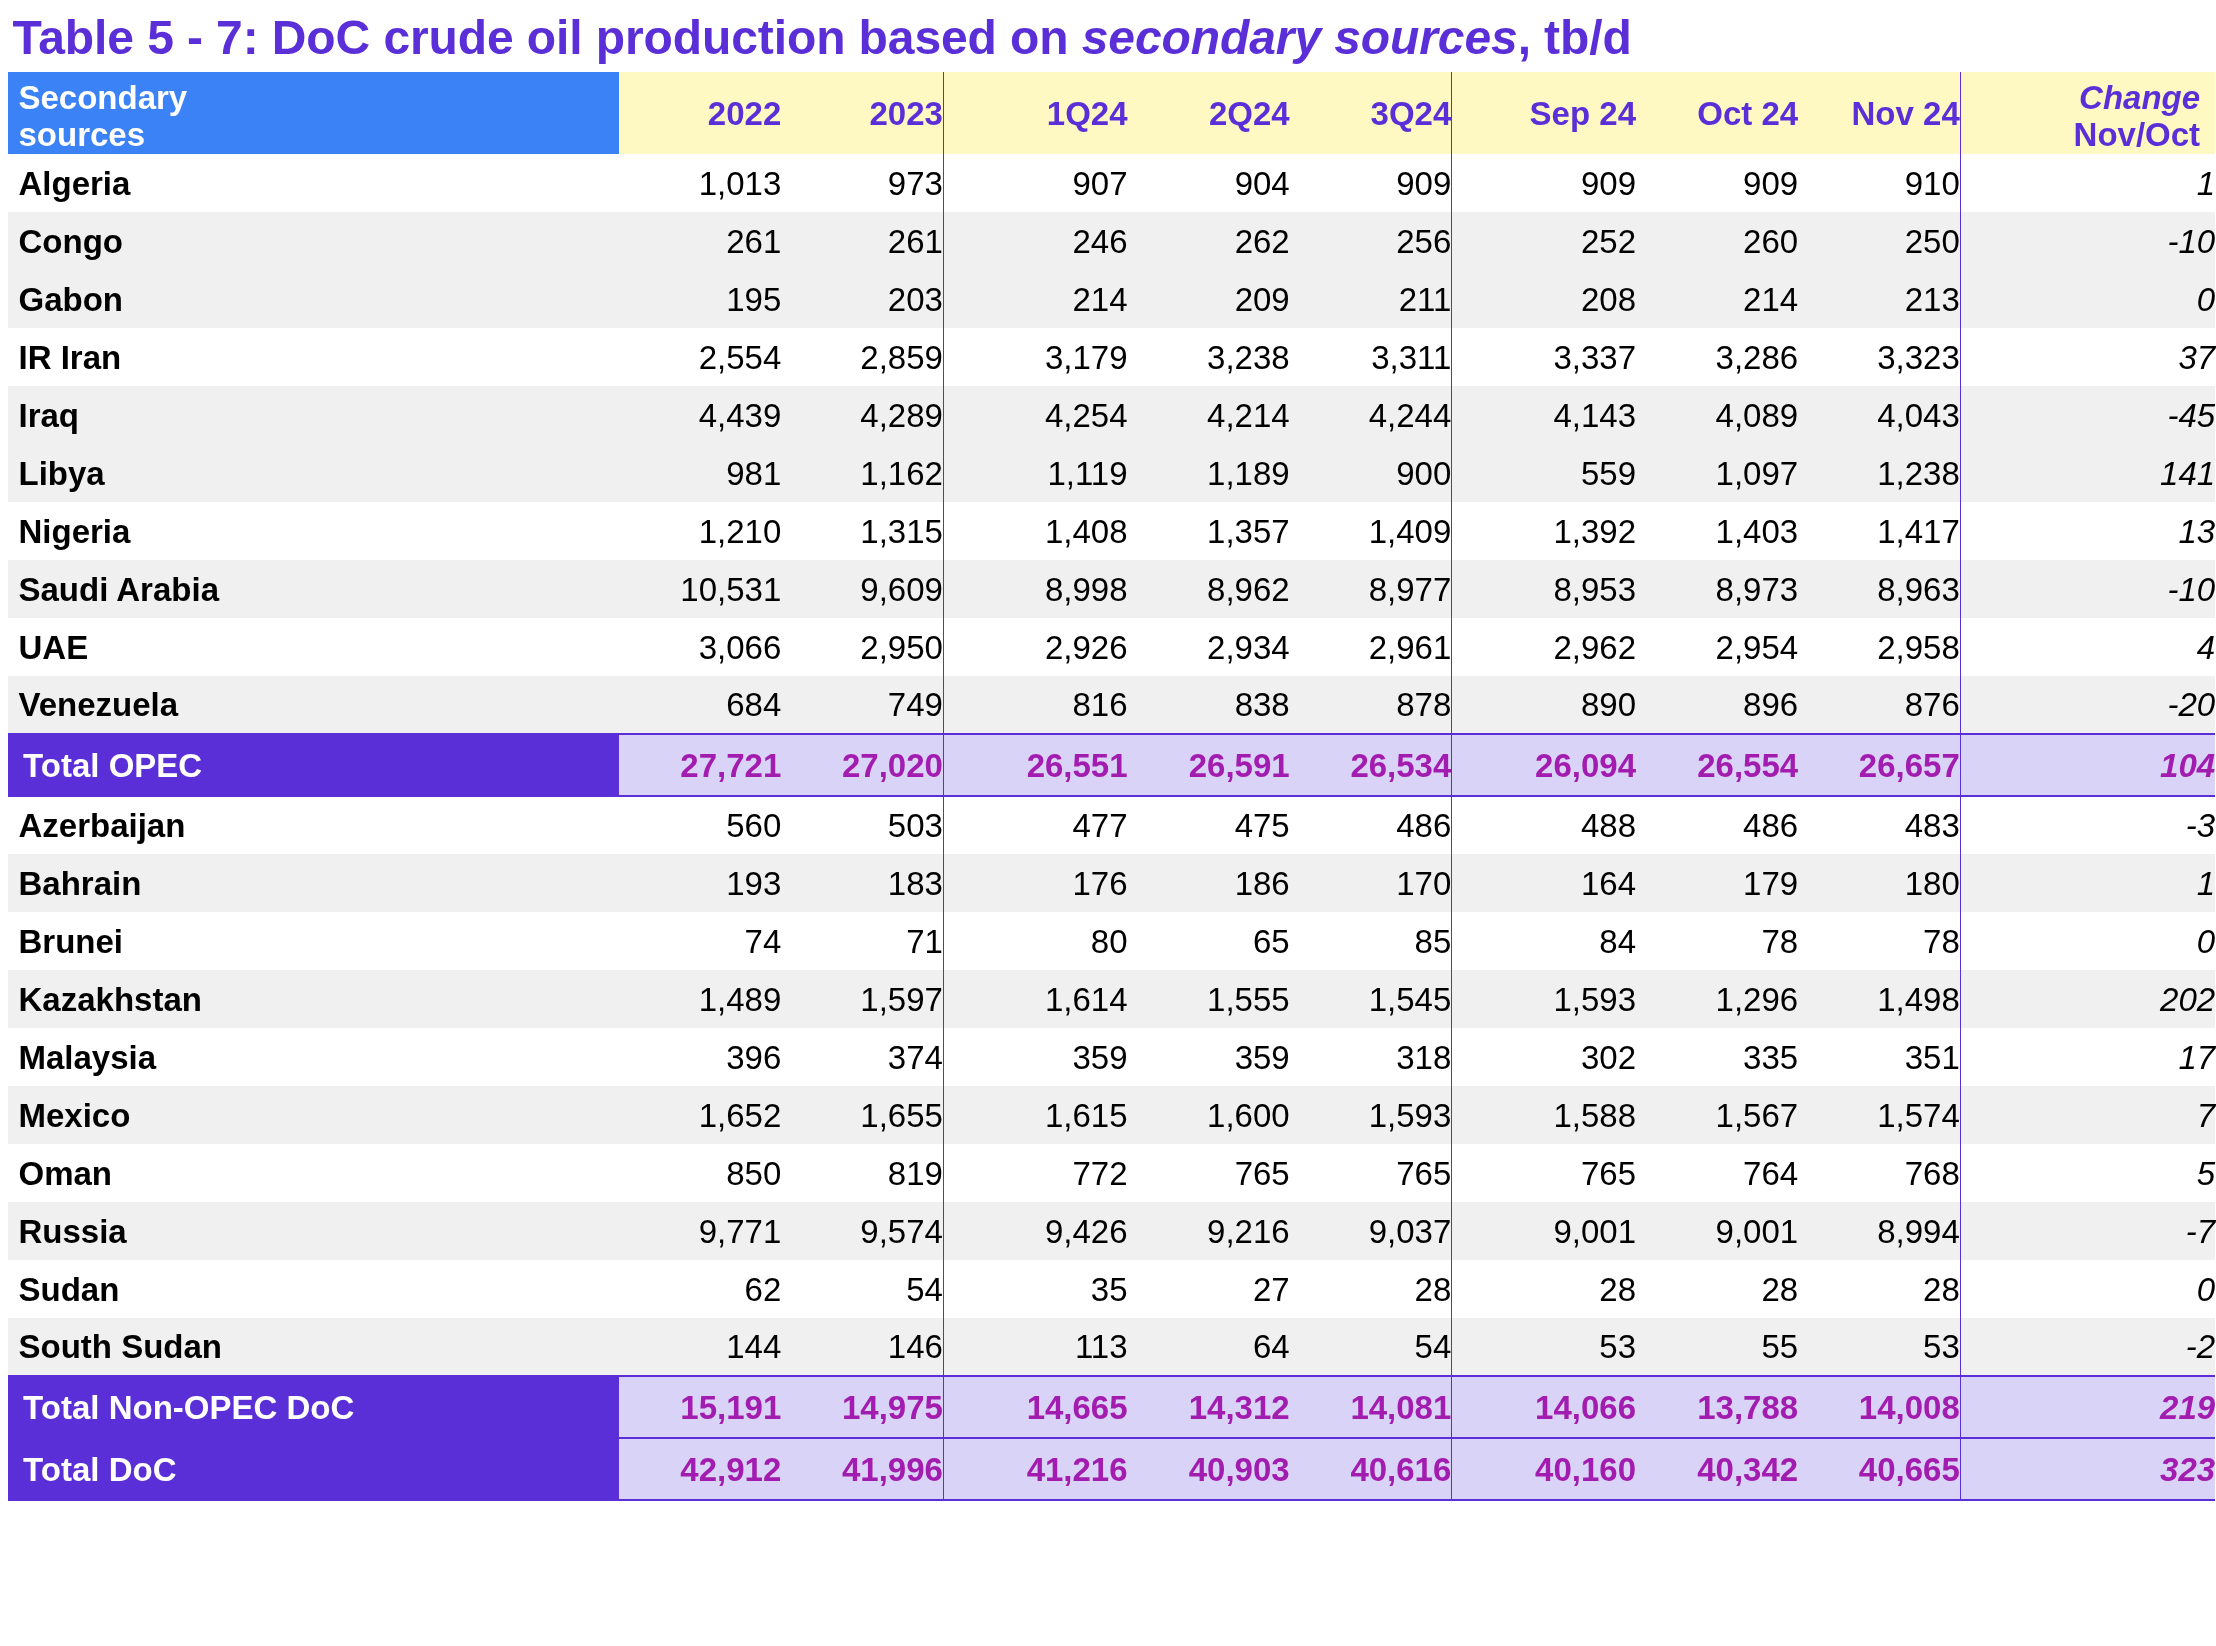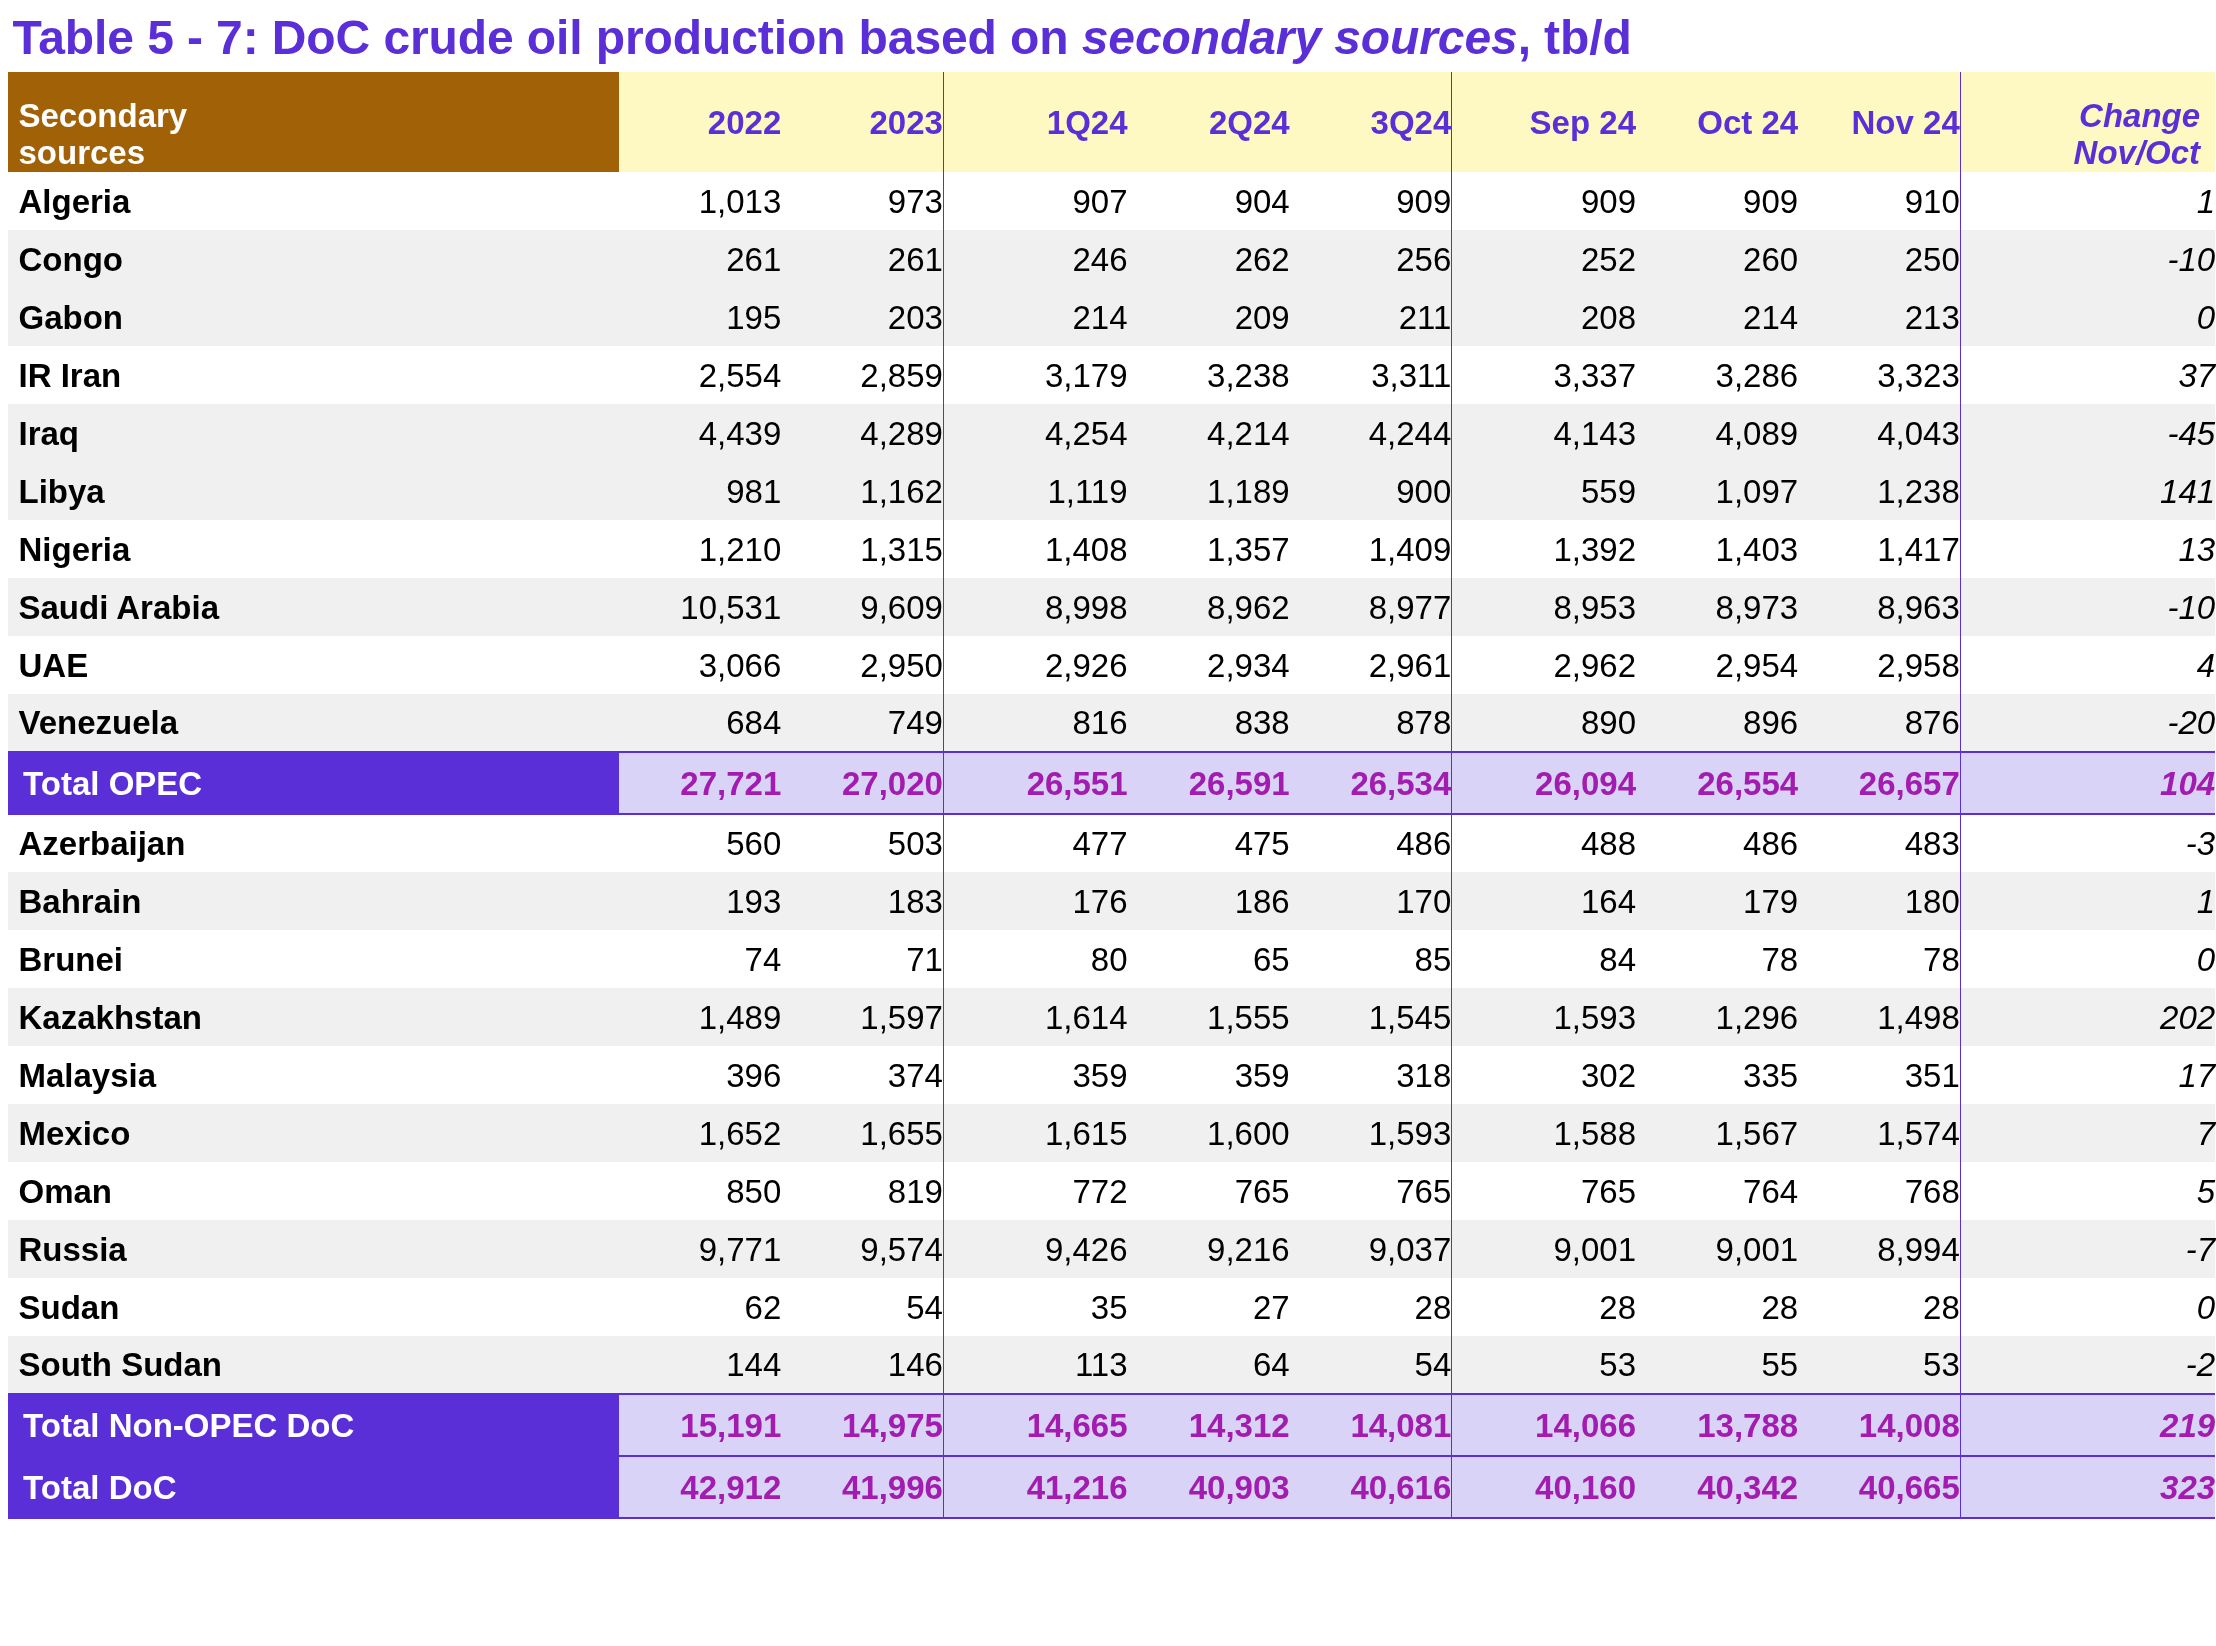--- a/index.html
+++ b/index.html
@@ -62,44 +62,43 @@
     font-weight: bold;
     text-align: right;
     padding-right: 15px;
     vertical-align: bottom;
     padding-bottom: 8px;
     height: 107px;
     font-size: 33px;
     white-space: nowrap;
   }
   thead th.hdr-name {
-    background: #a16207;
+    background: #3b82f6;
     color: #ffffff;
     text-align: left;
     padding-left: 10.4px;
     padding-right: 0;
     vertical-align: top;
-    padding-top: 26px;
+    padding-top: 8px;
     line-height: 1.12;
     white-space: normal;
   }
   thead th.hdr-change {
     text-align: right;
     padding-right: 15px;
     vertical-align: bottom;
     line-height: 1.12;
     white-space: normal;
   }
   thead th.hdr-change .chg-top {
     display: block;
     font-style: italic;
   }
   thead th.hdr-change .chg-bot {
     display: block;
-    font-style: italic;
   }
   thead th.sep-left { border-left: 1.7px solid #5B2FD8; }
 
   
   tbody td {
     background: #ffffff;
     color: #000000;
     text-align: right;
     padding-right: 15px;
     font-weight: normal;

